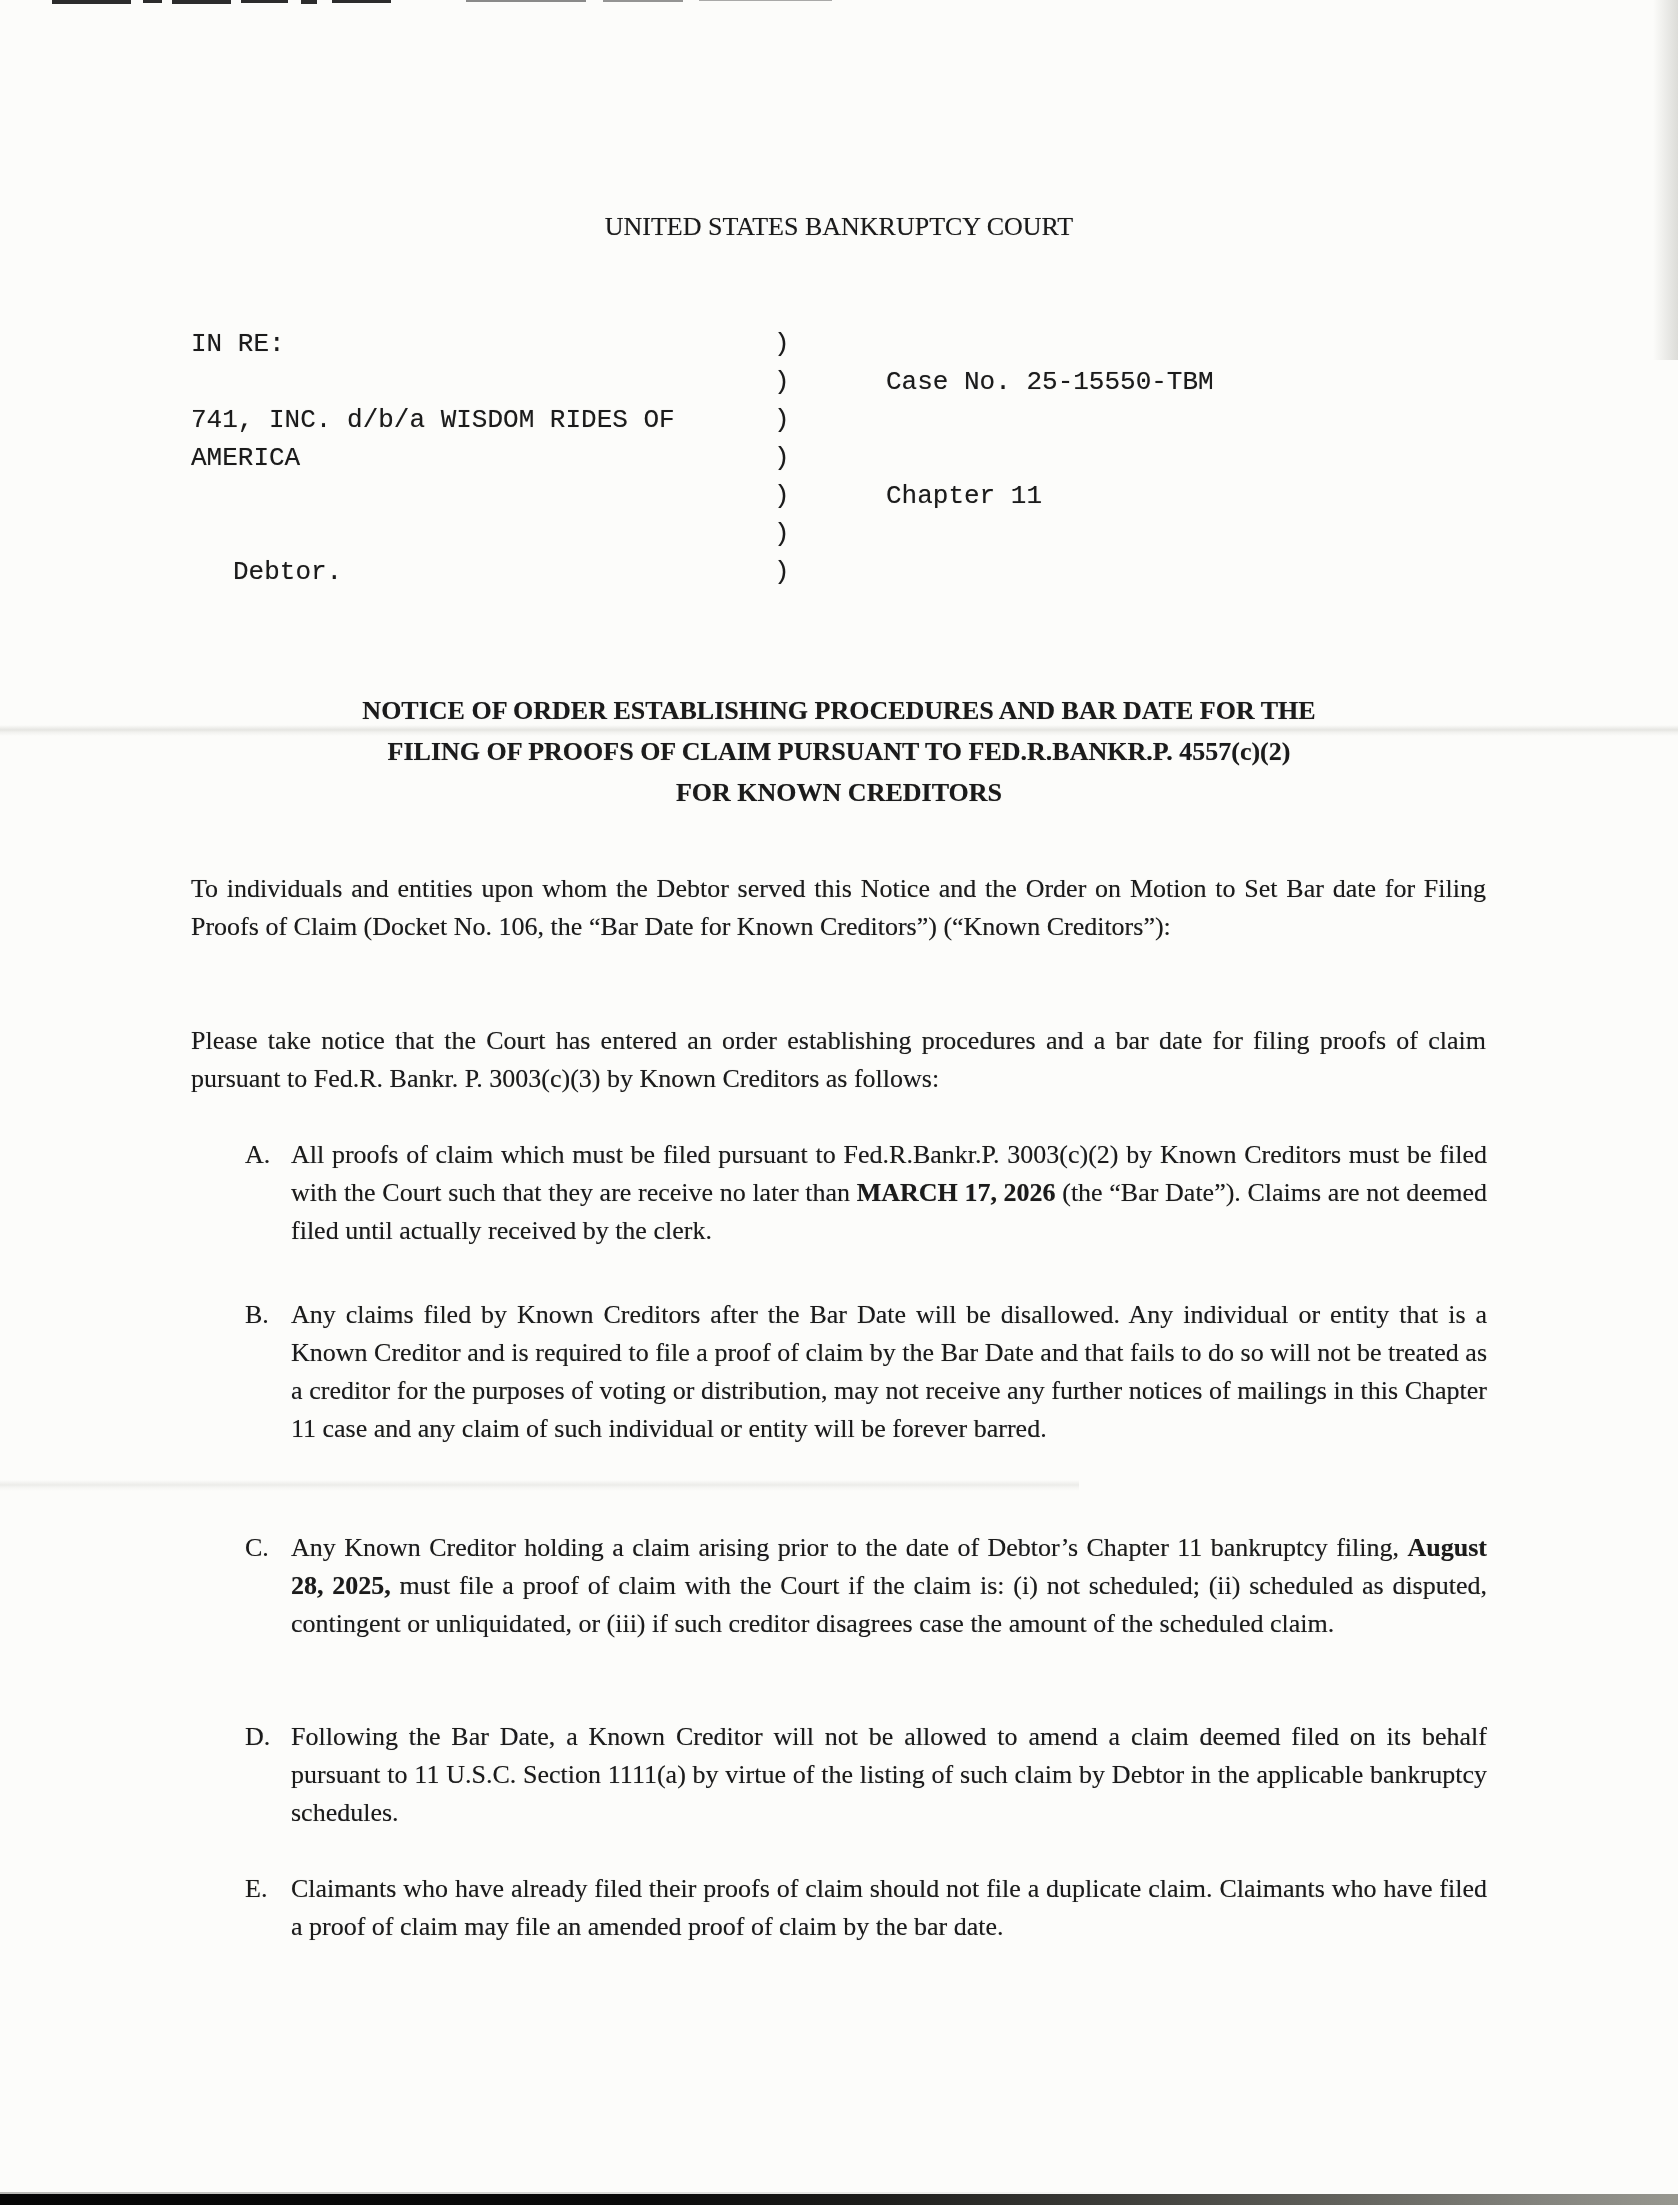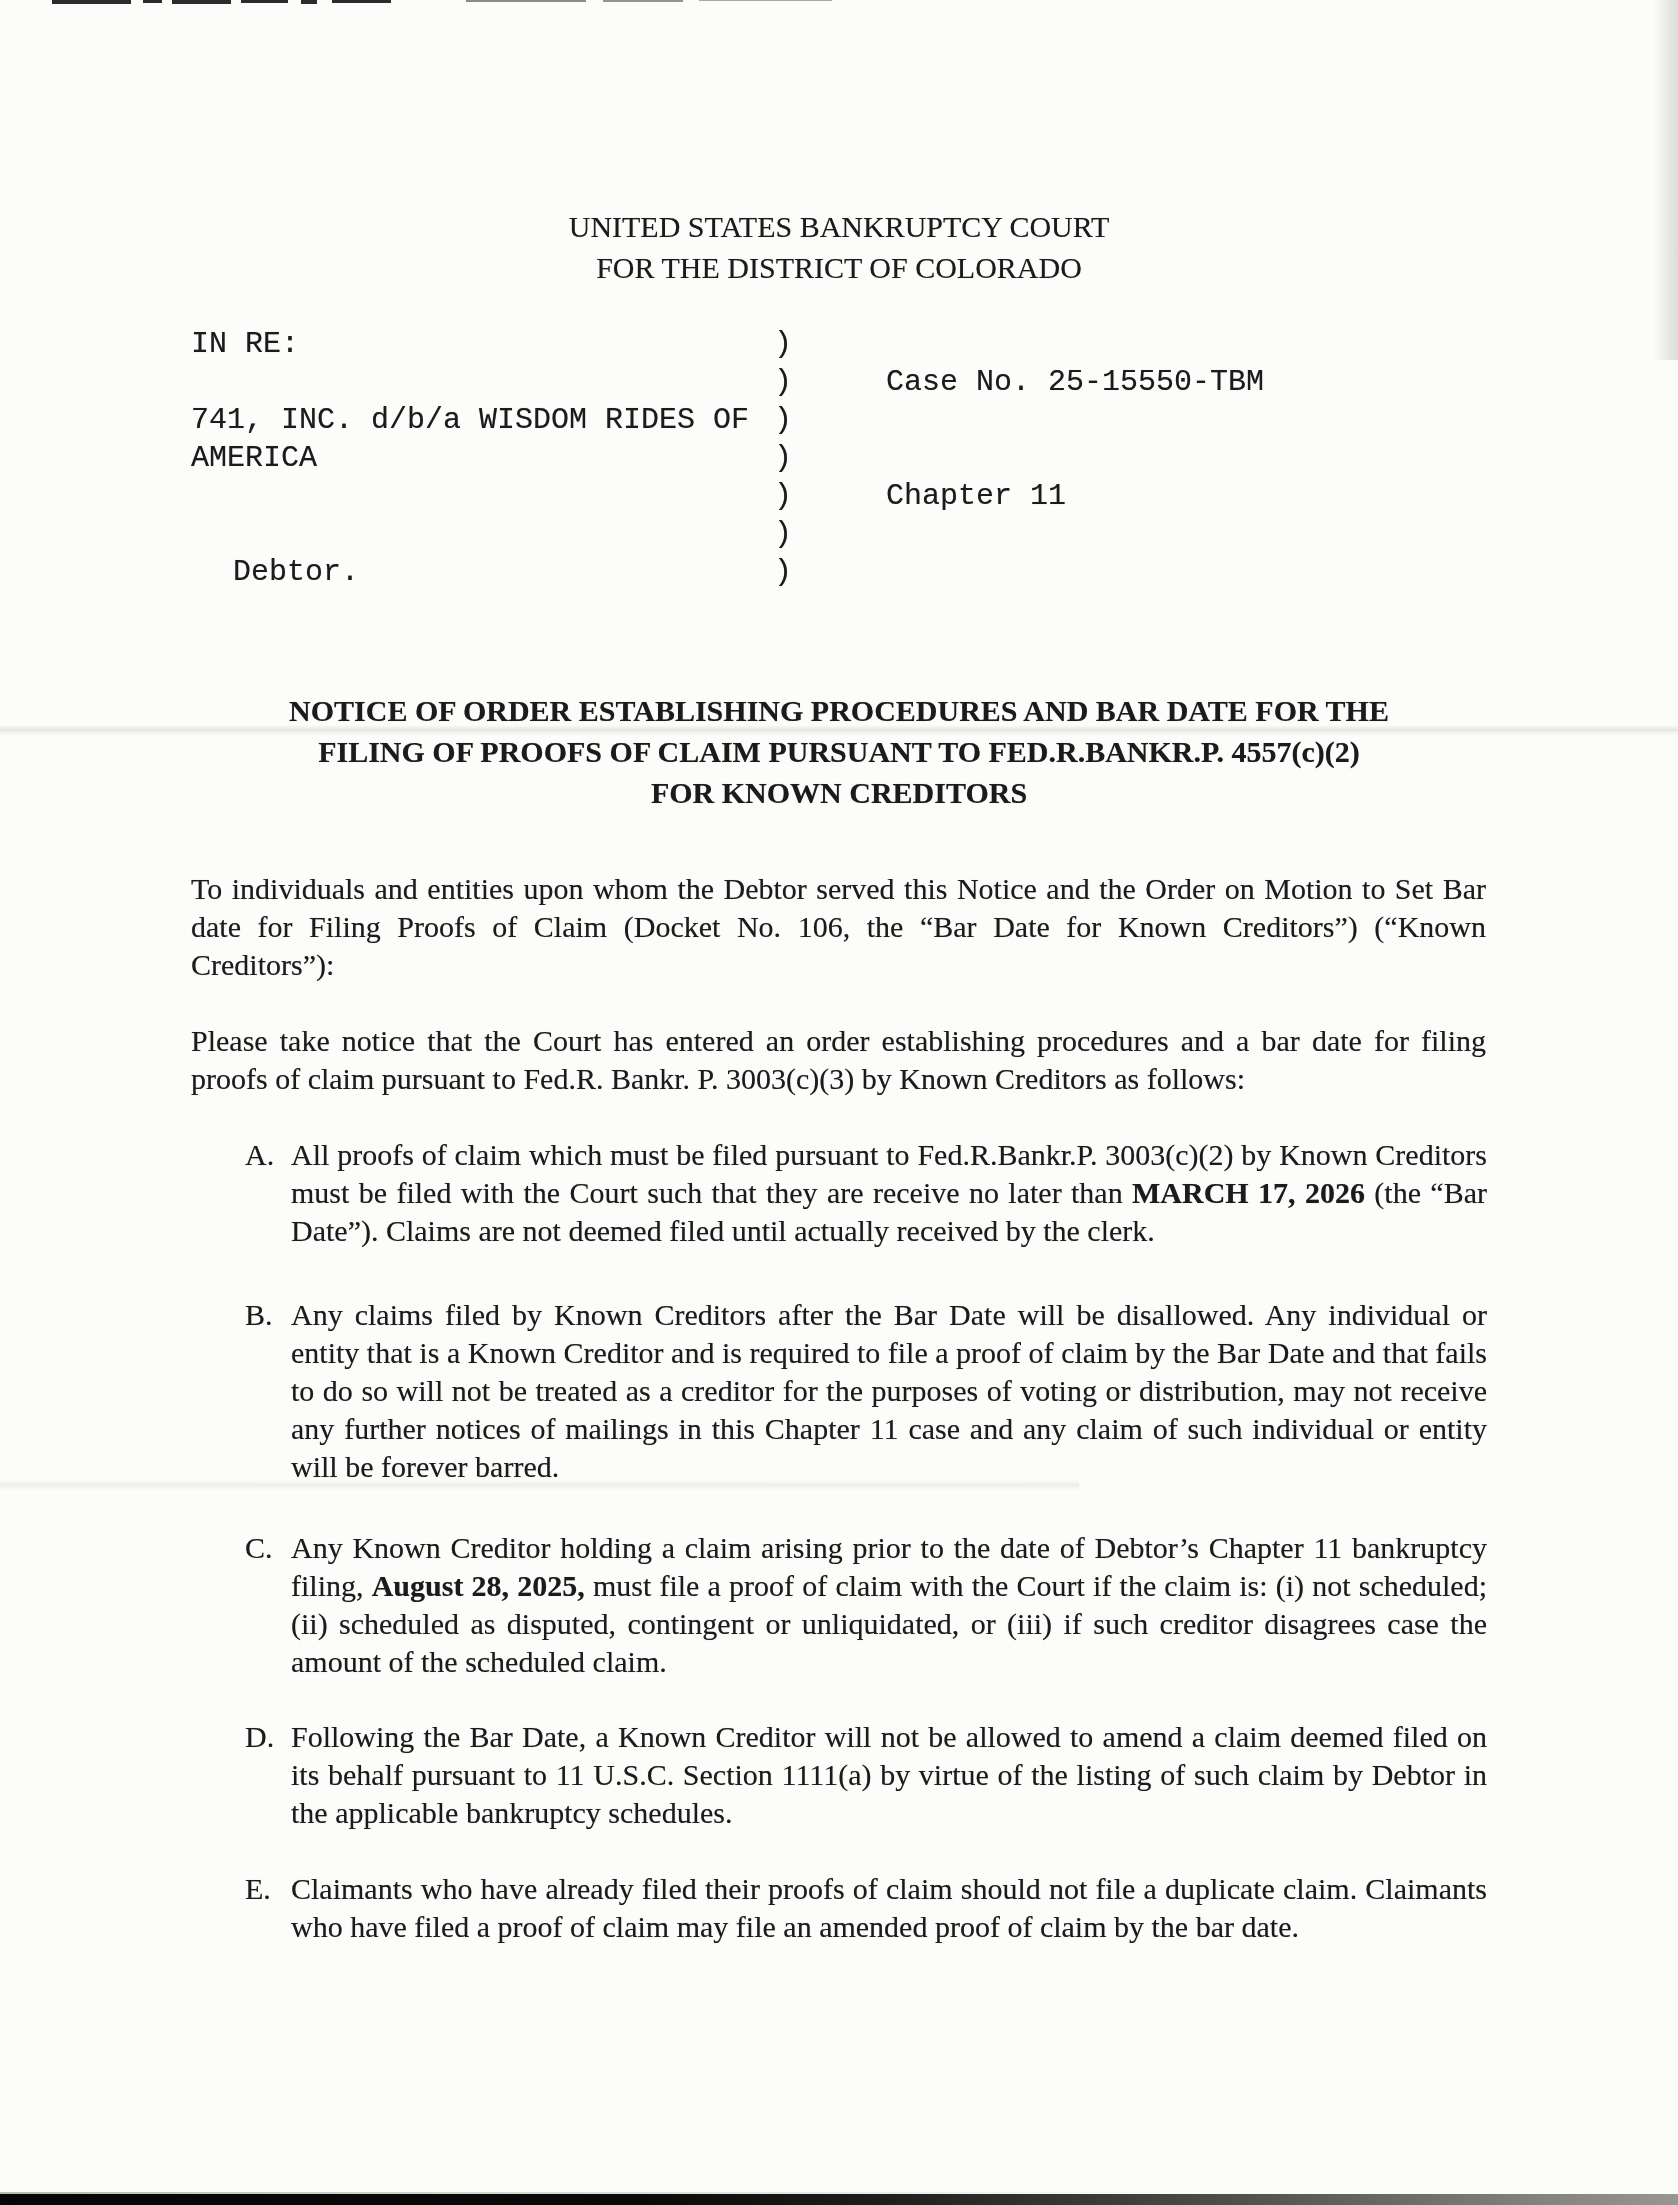--- a/index.html
+++ b/index.html
@@ -4,21 +4,21 @@
 <style>
   html, body { margin: 0; padding: 0; background: #e8e8e4; }
   .page {
     position: relative;
     width: 1678px;
     height: 2205px;
     margin: 0 auto;
     background: #fcfcfa;
     font-family: "Liberation Serif", serif;
     color: #1b1b1b;
-    font-size: 30px;
+    font-size: 26px;
     line-height: 38px;
     overflow: hidden;
     text-shadow: 0 0 0.7px rgba(25,25,25,0.45);
   }
   
   .top-marks i {
     position: absolute; top: 0; background: #2c2c2c; display: block;
   }
   .crease {
     position: absolute; left: 0; width: 100%; height: 10.7px;
@@ -91,21 +91,20 @@
     <i style="left:466px; width:120px; height:2px; opacity:.55;"></i>
     <i style="left:603px; width:80px; height:2px; opacity:.5;"></i>
     <i style="left:699px;width:133px; height:1.3px; opacity:.4;"></i>
   </div>
   <div class="shade-right"></div>
   <div class="crease" style="top:725px;"></div>
   <div class="crease c2" style="top:1480px;"></div>
 
   <div class="court-header">
     <div>UNITED STATES BANKRUPTCY COURT</div>
-    <div>FOR THE DISTRICT OF COLORADO</div>
   </div>
 
   <div class="caption">
     <div class="row">
       <span class="leftcol">IN RE:</span>
       <span class="paren">)</span>
     </div>
     <div class="row">
       <span class="paren">)</span>
       <span class="rightcol">Case No. 25-15550-TBM</span>

